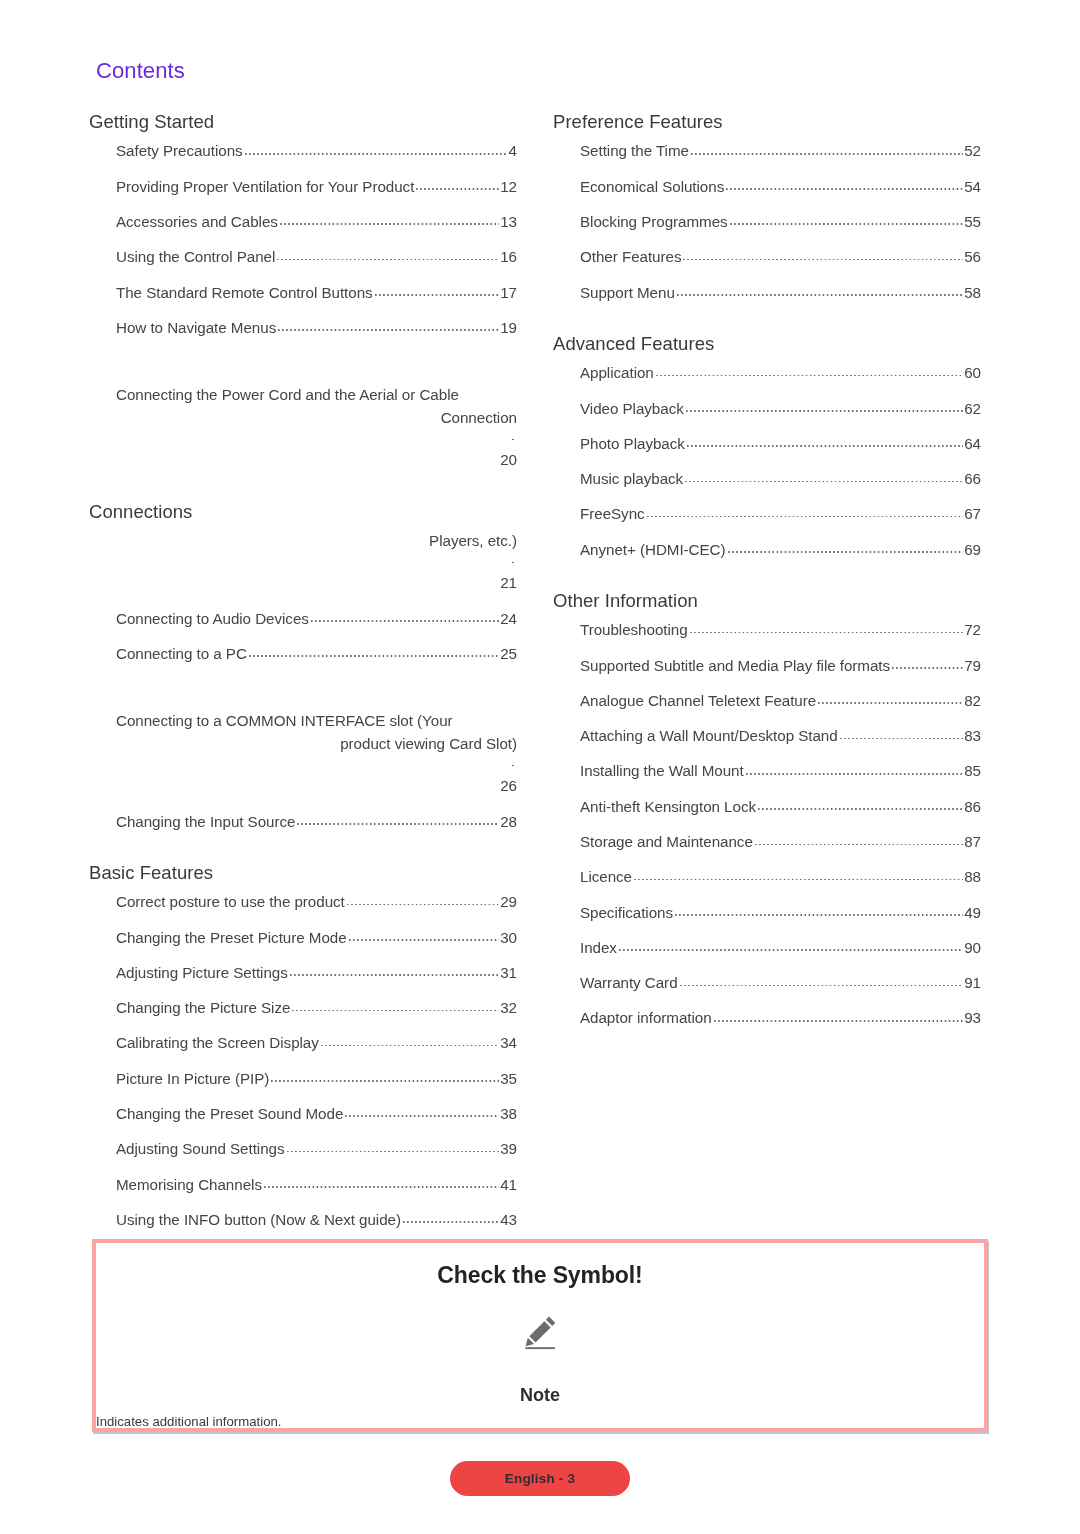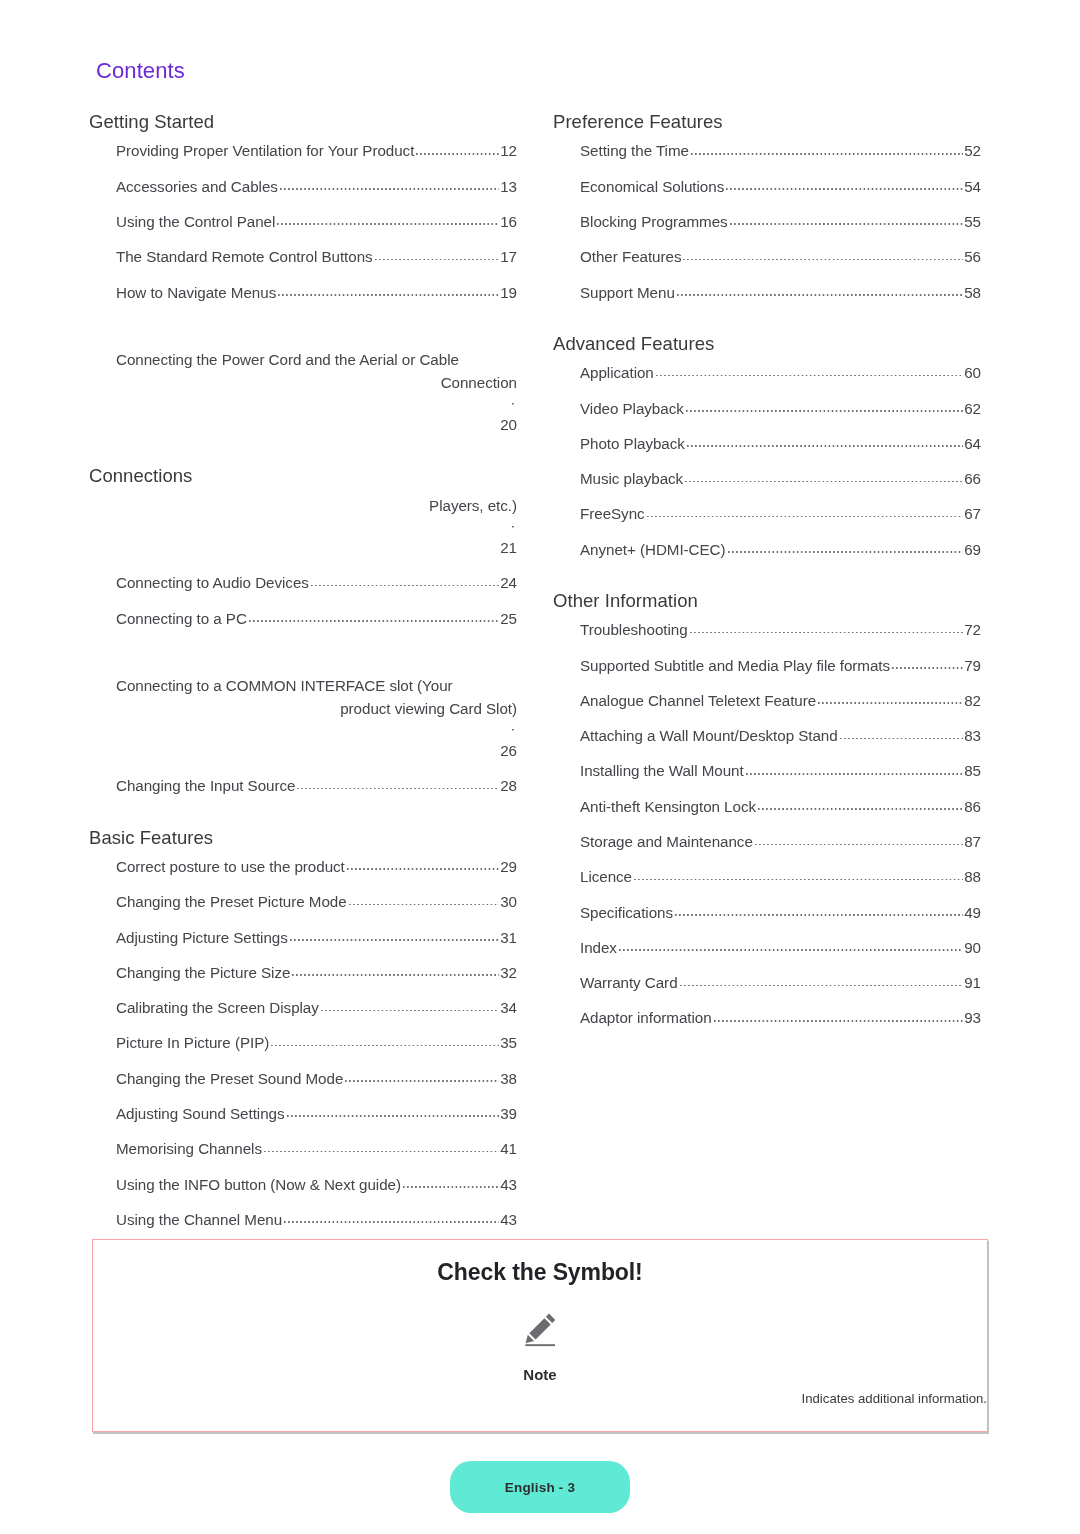--- a/index.html
+++ b/index.html
@@ -116,62 +116,62 @@
     margin-top: 44px;
   }
 
   
   .symbol-box {
     position: absolute;
     left: 92px;
     top: 1239px;
     width: 896px;
     height: 193px;
-    border: 1px solid #fca5a5;
+    border: 4px solid #fca5a5;
     background: #ffffff;
     box-shadow: 1px 2px 0 0 #c3c3c3;
   }
   .symbol-title {
     text-align: center;
     font-size: 23px;
     font-weight: 700;
     color: #232327;
     margin-top: 19px;
     letter-spacing: -0.1px;
   }
   .symbol-icon-wrap {
     display: flex;
     justify-content: center;
     margin-top: 20px;
   }
   .pencil-icon { display: block; }
   .symbol-note-label {
     text-align: center;
-    font-size: 15px;
+    font-size: 18px;
     font-weight: 700;
     color: #2f2f33;
-    margin-top: 16px;
+    margin-top: 32px;
   }
   .symbol-note-desc {
-    text-align: right;
+    text-align: left;
     font-size: 13.2px;
     font-weight: 400;
     color: #3a3a3c;
     margin-top: 8px;
   }
 
   
   .footer-pill {
     position: absolute;
     left: 450px;
     top: 1461px;
     width: 180px;
-    height: 52px;
+    height: 35px;
     border-radius: 21px;
-    background: #5eead4;
+    background: #ef4444;
     display: flex;
     align-items: center;
     justify-content: center;
   }
   .footer-pill-label {
     font-size: 13.5px;
     font-weight: 700;
     color: #2e2e32;
     letter-spacing: 0.2px;
   }
@@ -181,20 +181,25 @@
 
 <div class="page">
 
   <div class="contents-title">Contents</div>
 
   <div class="toc">
     <div class="col col-left" id="col-left">
         <div class="section">
           <div class="section-title">Getting Started</div>
           <div class="entries">
+            <div class="entry">
+              <span class="entry-label">Safety Precautions</span>
+              <span class="entry-dots"></span>
+              <span class="entry-page">4</span>
+            </div>
             <div class="entry">
               <span class="entry-label">Providing Proper Ventilation for Your Product</span>
               <span class="entry-dots"></span>
               <span class="entry-page">12</span>
             </div>
             <div class="entry">
               <span class="entry-label">Accessories and Cables</span>
               <span class="entry-dots"></span>
               <span class="entry-page">13</span>
             </div>

